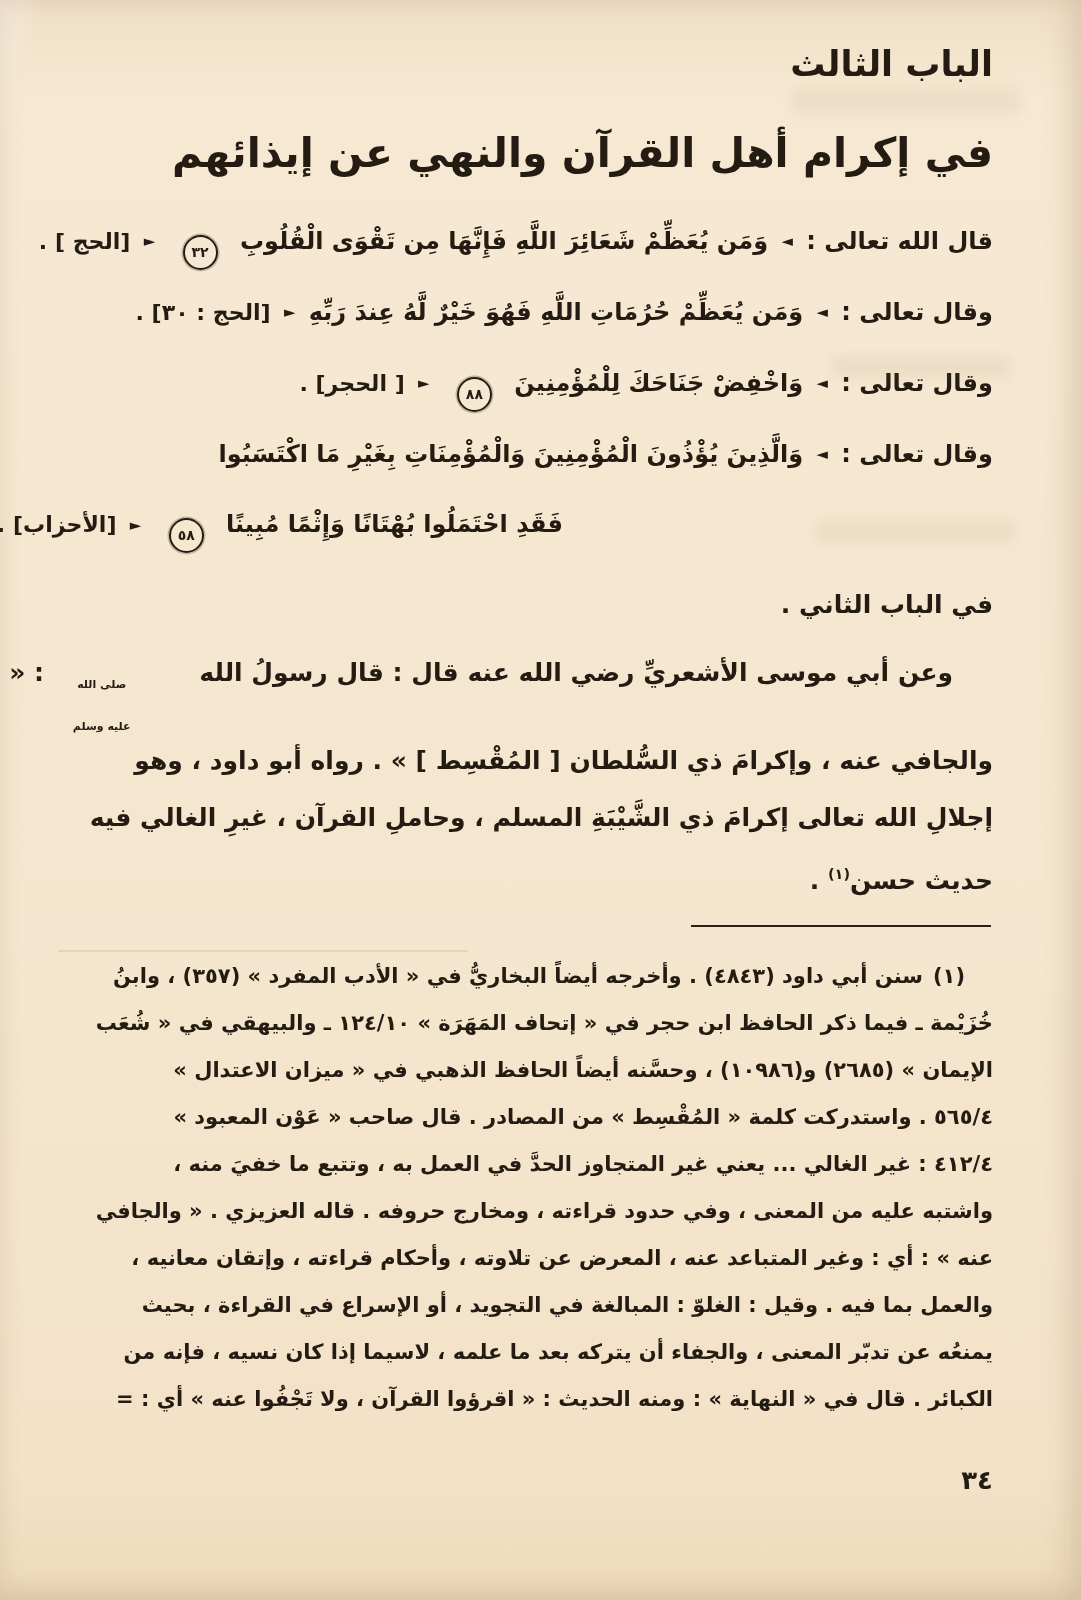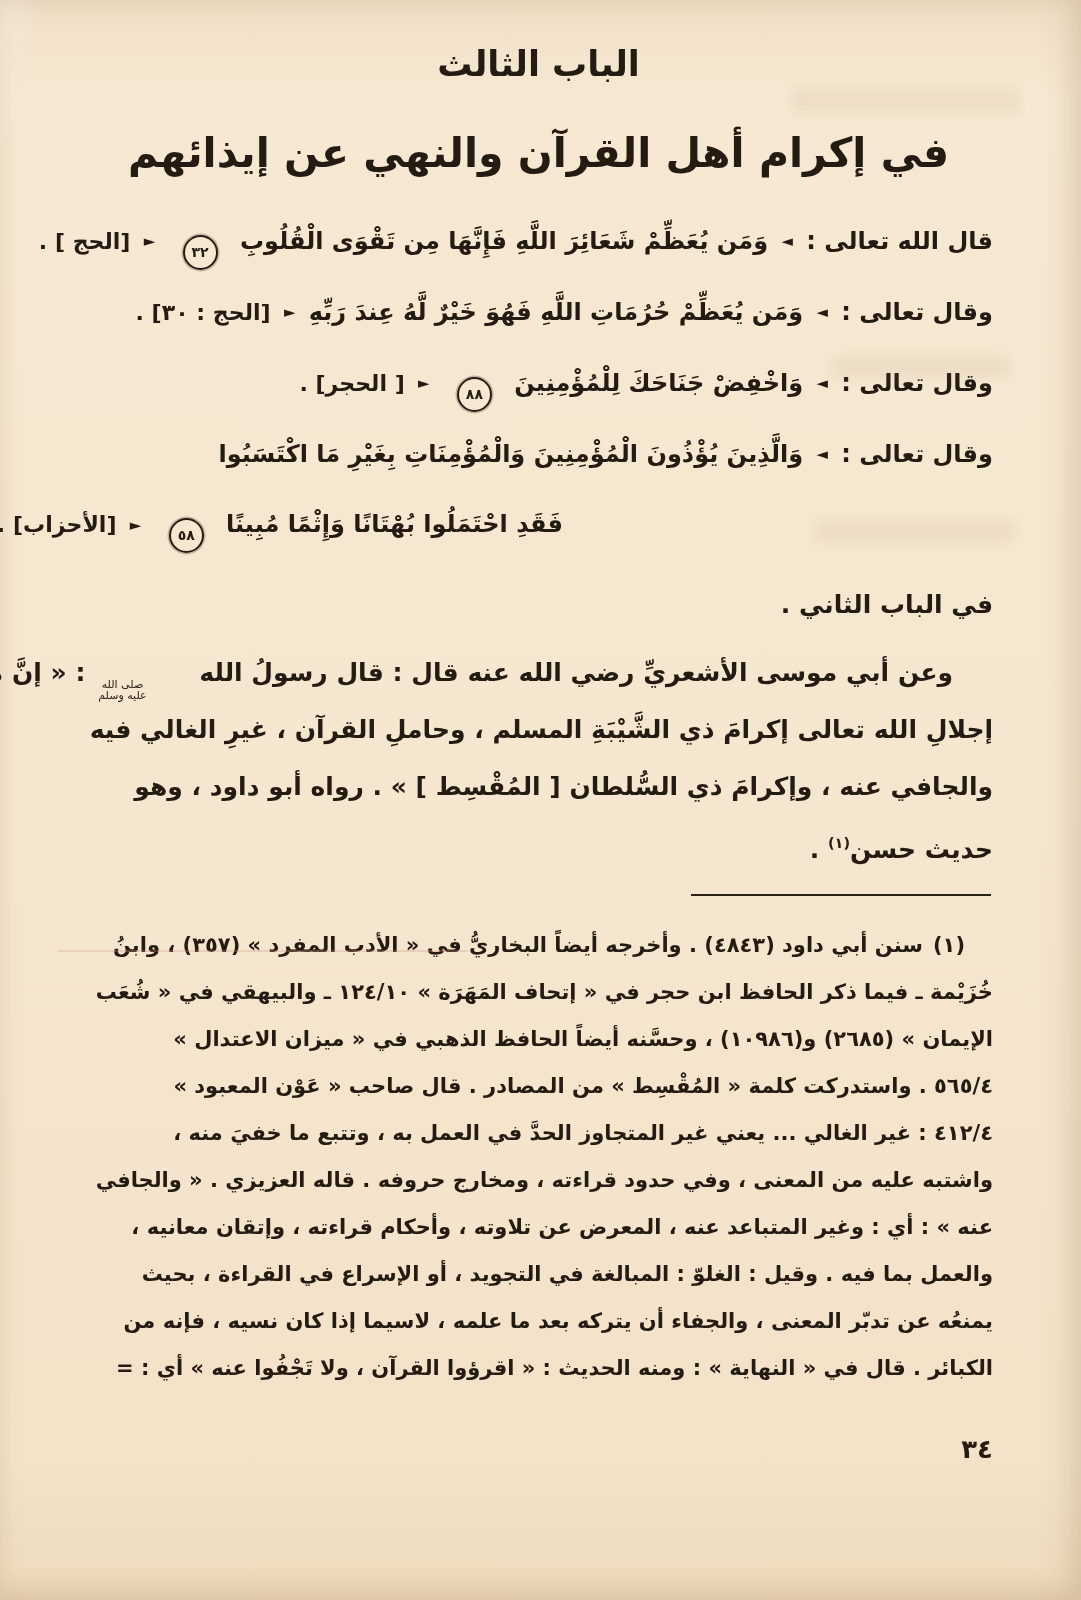--- a/index.html
+++ b/index.html
@@ -13,24 +13,24 @@
     color:#241c12;
     background:
       linear-gradient(105deg, rgba(255,255,255,0.35) 0%, rgba(255,255,255,0) 3%),
       linear-gradient(180deg, #f0dfc6 0%, #f6e8d2 6%, #f5e6cf 55%, #f3e2c8 92%, #eddaba 100%),
       #f5e6cf;
     box-shadow:inset -14px 0 28px rgba(120,90,60,0.12), inset 0 -10px 24px rgba(120,90,60,0.10);
   }
   .content{padding:40px 88px 0 84px;}
 
   .chapter-title{
-    text-align:center;font-weight:bold;font-size:35px;line-height:48px;
+    font-weight:bold;font-size:35px;line-height:48px;
   }
   .chapter-subtitle{
-    text-align:center;font-weight:bold;font-size:41px;line-height:58px;margin-top:36px;
+    font-weight:bold;font-size:41px;line-height:58px;margin-top:36px;
   }
 
   .verses{margin-top:24px;font-weight:bold;}
   .verse-row{font-size:24px;line-height:70px;white-space:nowrap;text-align:right;}
   .verse-row.cont{padding-right:430px;}
   .q-bracket{font-size:0.62em;vertical-align:0.18em;margin:0 5px;display:inline-block;}
   .ayah-circle{
     display:inline-flex;align-items:center;justify-content:center;
     width:31px;height:31px;border:2px solid #241c12;border-radius:50%;
     font-size:14px;line-height:1;vertical-align:-8px;margin:0 14px;
@@ -40,22 +40,22 @@
 
   .para{font-weight:bold;font-size:25px;}
   .para .line{line-height:62px;white-space:nowrap;text-align:right;}
   .para-intro{margin-top:14px;}
   .para-hadith{margin-top:8px;}
   .para-hadith .line{line-height:57px;}
   .indent{text-indent:40px;}
 
   .saw{
     display:inline-flex;flex-direction:column;align-items:center;
-    font-size:11px;line-height:11px;font-weight:normal;
-    vertical-align:-7px;margin:0 4px;
+    font-size:11px;line-height:11px;font-weight:bold;
+    vertical-align:-7px;margin:0 20px;gap:31px;
   }
 
   .fn-sup{font-size:0.58em;vertical-align:0.7em;letter-spacing:0;}
 
   .footnote-divider{
     width:300px;height:2px;background:#2a2115;margin-top:16px;margin-left:auto;margin-right:2px;
   }
   .ghost-divider{
     position:absolute;left:58px;top:950px;width:410px;height:2px;
     background:rgba(205,150,128,0.28);border-radius:1px;
@@ -142,22 +142,22 @@
 
     <div class="para para-hadith">
       <div class="line indent">
         <span>وعن أبي موسى الأشعريِّ رضي الله عنه قال : قال رسولُ الله</span>
         <span class="saw">
           <span>صلى الله</span>
           <span>عليه وسلم</span>
         </span>
         <span>: « إنَّ مِنْ</span>
       </div>
+      <div class="line">والجافي عنه ، وإكرامَ ذي السُّلطان [ المُقْسِط ] » . رواه أبو داود ، وهو</div>
       <div class="line">إجلالِ الله تعالى إكرامَ ذي الشَّيْبَةِ المسلم ، وحاملِ القرآن ، غيرِ الغالي فيه</div>
-      <div class="line">والجافي عنه ، وإكرامَ ذي السُّلطان [ المُقْسِط ] » . رواه أبو داود ، وهو</div>
       <div class="line">
         <span>حديث حسن</span><span class="fn-sup">(١)</span>
         <span>.</span>
       </div>
     </div>
 
     <div class="footnote-divider"></div>
 
     <div class="footnote">
       <div class="fn-line fn-first">

